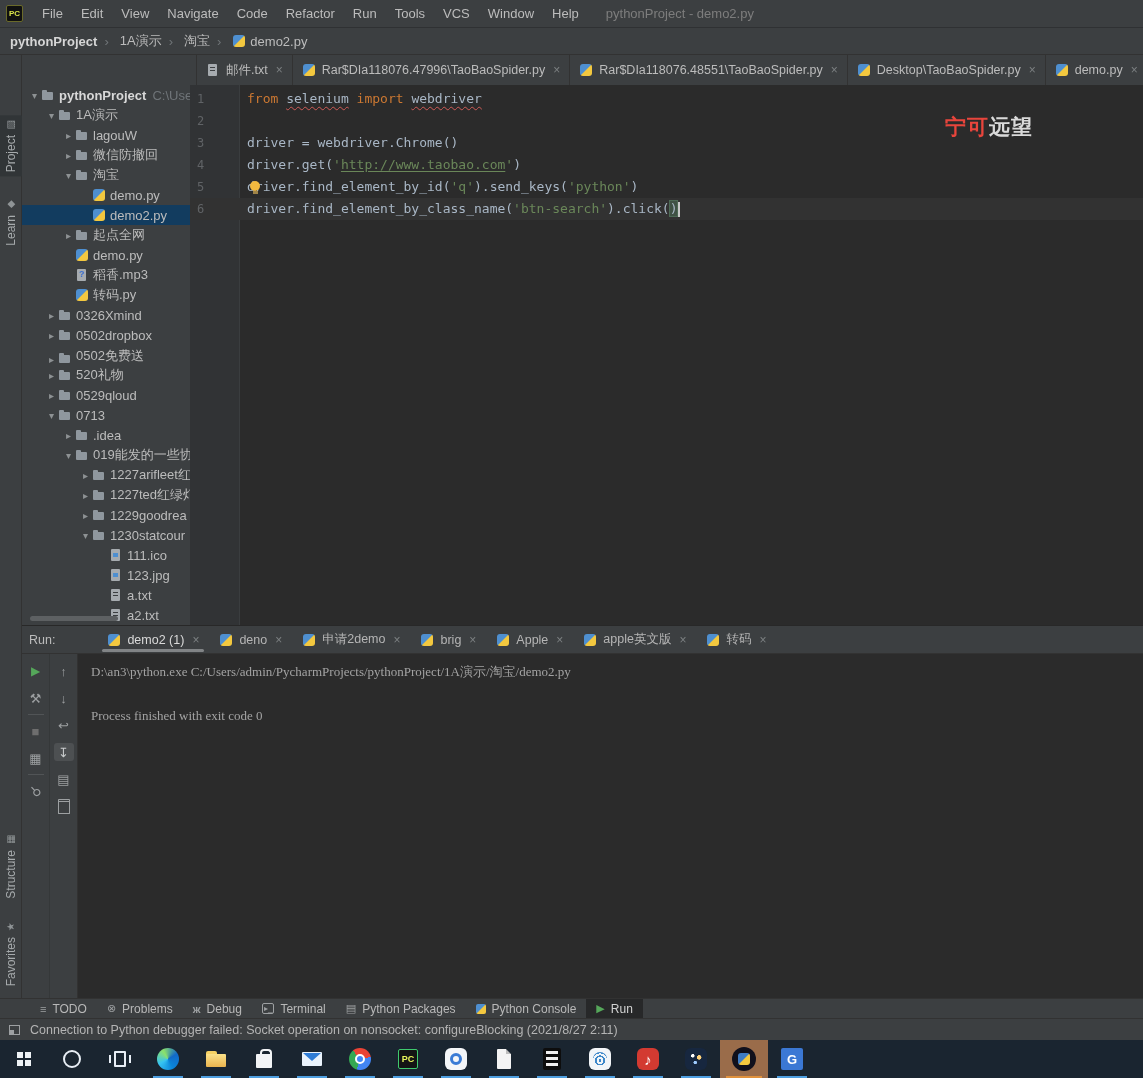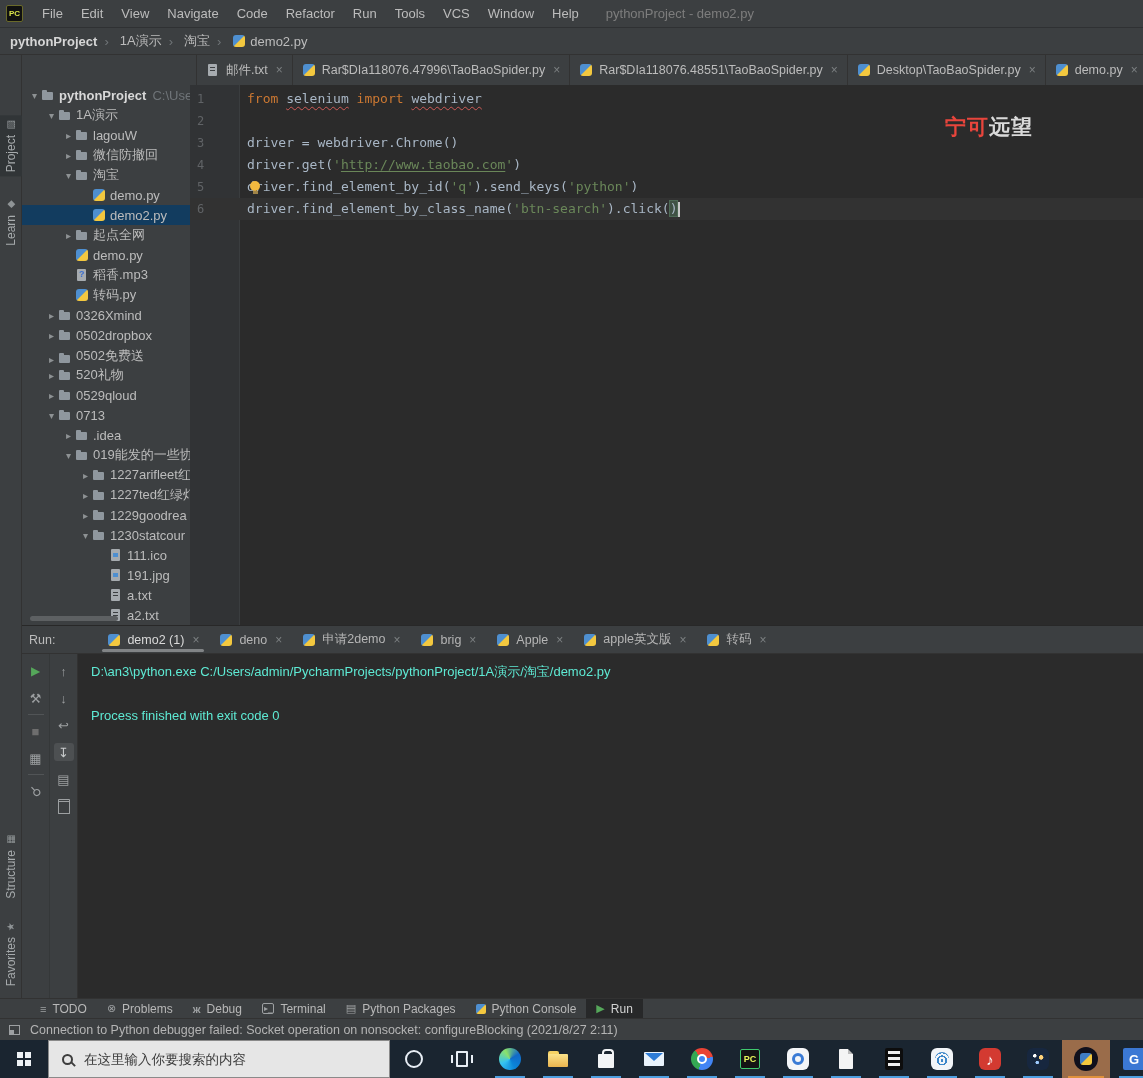--- a/index.html
+++ b/index.html
@@ -137,22 +137,22 @@
   .rt-pin::before{ content:"⚲"; display:inline-block; transform:rotate(135deg);}
   .rt-up::before{ content:"↑"; } .rt-down::before{ content:"↓"; }
   .rt-softwrap::before{ content:"↩"; }
   .rt-scrollend{ background:#4d5052; border-radius:3px;}
   .rt-scrollend::before{ content:"↧"; color:#c7cacb;}
   .rt-print::before{ content:"▤"; }
   .rt-clear::before{ content:""; width:10px; height:11px; border:1px solid #9da0a2;
                      border-top:3px double #9da0a2; border-radius:1px;}
   .rt-sep{ width:16px; height:1px; background:#515456; margin:-2px 0;}
   .run-console{ position:absolute; left:57px; top:28px; right:0; bottom:0; background:#2b2b2b;
-                padding:7px 0 0 12px; font-family:Liberation Sans, sans-serif;
-                font-size:13px; color:#5eead4;}
+                padding:7px 0 0 12px; font-family:Liberation Serif, serif;
+                font-size:13px; color:#a3a3a3;}
   .cline{ height:22px; line-height:22px; white-space:pre;}
 
   
   .twbar{ position:absolute; left:0; top:998px; width:1143px; height:20px; background:#3c3f41;
           border-top:1px solid #323232; display:flex; align-items:center; padding-left:30px;}
   .tw-btn{ display:flex; align-items:center; gap:6px; height:100%; padding:0 10px;
            font-size:12px; color:#b8b8b8;}
   .tw-btn.sel{ background:#272829; color:#d2d2d2;}
   .tw-ic{ color:#9da0a2; font-size:11px; display:flex; align-items:center;}
   .twi-todo::before{ content:"≡"; }
@@ -521,21 +521,21 @@
         <div class="tree-row" style="padding-left: 74px;">
           <span class="arrow"></span>
           <span class="ficon i-img"></span>
           <span class="tlabel">111.ico</span>
           <span class="thint"></span>
         </div>
 
         <div class="tree-row" style="padding-left: 74px;">
           <span class="arrow"></span>
           <span class="ficon i-img"></span>
-          <span class="tlabel">191.jpg</span>
+          <span class="tlabel">123.jpg</span>
           <span class="thint"></span>
         </div>
 
         <div class="tree-row" style="padding-left: 74px;">
           <span class="arrow"></span>
           <span class="ficon i-txt"></span>
           <span class="tlabel">a.txt</span>
           <span class="thint"></span>
         </div>
 
@@ -704,24 +704,20 @@
 
   <div class="statusbar">
     <span class="sb-ic"></span>
     <span>Connection to Python debugger failed: Socket operation on nonsocket: configureBlocking (2021/8/27 2:11)</span>
   </div>
 
   <div class="taskbar">
     <div class="tb-btn tb-start">
       <span class="win-logo"></span>
     </div>
-    <div class="tb-search">
-      <span class="magnifier"></span>
-      <input type="text" placeholder="在这里输入你要搜索的内容" style="">
-    </div>
     <div style="display:flex">
 
         <div class="tb-btn">
           <span class="ti i2-cortana"></span>
         </div>
 
         <div class="tb-btn">
           <span class="ti i2-taskview"></span>
         </div>
 

